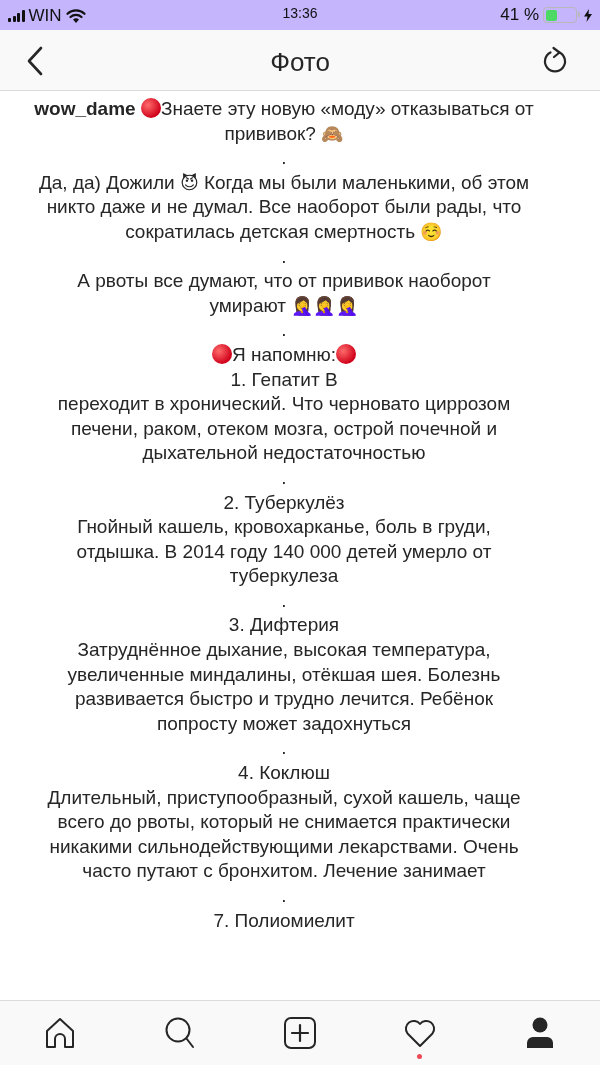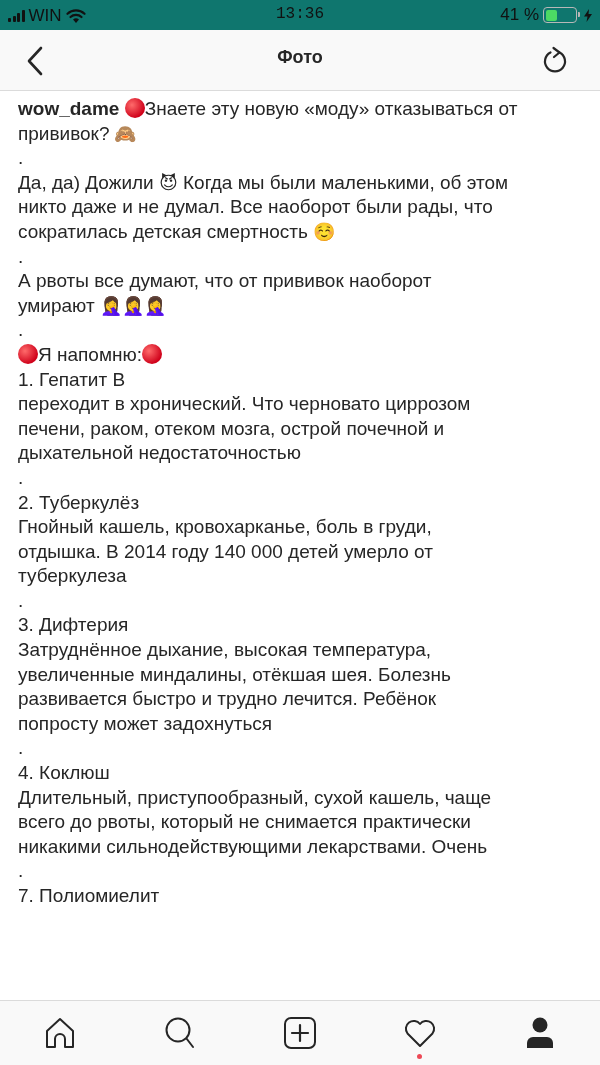--- a/index.html
+++ b/index.html
@@ -1,37 +1,37 @@
 <!DOCTYPE html>
 <html><head>
 <meta charset="utf-8">
 <style>
   * { box-sizing: border-box; margin: 0; padding: 0; }
   html, body { width: 600px; height: 1065px; overflow: hidden; background: #ffffff; }
   body { font-family: "Liberation Sans", "DejaVu Sans", sans-serif; color: #262626; position: relative; }
 
   
-  .status-bar { position: absolute; top: 0; left: 0; width: 600px; height: 30px; background: #0f766e; }
+  .status-bar { position: absolute; top: 0; left: 0; width: 600px; height: 30px; background: #c4b5fd; }
   .sb-left { position: absolute; left: 8px; top: 6px; display: flex; align-items: center; gap: 4px; font-size: 17px; color: #111; }
   .signal { display: flex; align-items: flex-end; gap: 1.5px; height: 12px; }
   .signal span { display: block; width: 3px; background: #111; border-radius: 1px; }
-  .sb-center { position: absolute; left: 0; right: 0; top: 5px; text-align: center; font-size: 16px; color: #111; font-family: Liberation Mono, monospace; }
+  .sb-center { position: absolute; left: 0; right: 0; top: 5px; text-align: center; font-size: 14px; color: #111; }
   .sb-right { position: absolute; right: 8px; top: 5px; display: flex; align-items: center; gap: 4px; font-size: 17px; color: #111; }
   .battery { width: 34px; height: 16px; border: 1.5px solid #b8b8b8; border-radius: 4px; position: relative; padding: 1.5px; }
   .battery .fill { height: 100%; background: #4cd964; border-radius: 2px; }
   .battery::after { content: ""; position: absolute; right: -4px; top: 4px; width: 2px; height: 5px; background: #b8b8b8; border-radius: 0 1px 1px 0; }
 
   
   .nav-bar { position: absolute; top: 30px; left: 0; width: 600px; height: 61px; background: #f9f9f9; border-bottom: 1px solid #dbdbdb; }
   .nav-back { position: absolute; left: 22px; top: 14px; width: 30px; height: 34px; cursor: pointer; }
-  .nav-title { position: absolute; left: 0; right: 0; top: 17px; text-align: center; font-size: 18px; font-weight: 700; color: #262626; pointer-events: none; }
+  .nav-title { position: absolute; left: 0; right: 0; top: 17px; text-align: center; font-size: 26px; font-weight: 400; color: #262626; pointer-events: none; }
   .nav-refresh { position: absolute; right: 30px; top: 16px; width: 30px; height: 30px; cursor: pointer; }
 
   
-  .caption { position: absolute; top: 97px; left: 18px; width: 560px; font-size: 19px; line-height: 24.6px; color: #262626; }
+  .caption { position: absolute; top: 97px; left: 4px; width: 560px; font-size: 19px; line-height: 24.6px; color: #262626; text-align: center; }
   .caption .line { white-space: nowrap; }
   .caption .dot { line-height: 24.6px; }
   .username { font-weight: 600; color: #262626; cursor: pointer; }
   .emoji { font-size: 18px; display: inline-block; }
   .red-dot { display: inline-block; width: 20px; height: 20px; border-radius: 50%; background: radial-gradient(circle at 35% 35%, #ff6b6b, #d0021b 70%); vertical-align: -3px; }
 
   
   .tab-bar { position: absolute; left: 0; top: 1000px; width: 600px; height: 65px; background: #f9f9f9; border-top: 1px solid #dbdbdb; display: flex; justify-content: space-around; align-items: flex-start; padding-top: 14px; }
   .tab { width: 60px; height: 40px; display: flex; justify-content: center; align-items: flex-start; position: relative; cursor: pointer; }
   .notif-dot { position: absolute; left: 27px; top: 39px; width: 5px; height: 5px; border-radius: 50%; background: #ed4956; }
@@ -106,20 +106,21 @@
     <div class="line"><span>3. Дифтерия</span></div>
     <div class="line"><span>Затруднённое дыхание, высокая температура,</span></div>
     <div class="line"><span>увеличенные миндалины, отёкшая шея. Болезнь</span></div>
     <div class="line"><span>развивается быстро и трудно лечится. Ребёнок</span></div>
     <div class="line"><span>попросту может задохнуться</span></div>
     <div class="line dot"><span>.</span></div>
     <div class="line"><span>4. Коклюш</span></div>
     <div class="line"><span>Длительный, приступообразный, сухой кашель, чаще</span></div>
     <div class="line"><span>всего до рвоты, который не снимается практически</span></div>
     <div class="line"><span>никакими сильнодействующими лекарствами. Очень</span></div>
+    <div class="line"><span>часто путают с бронхитом. Лечение занимает</span></div>
     <div class="line dot"><span>.</span></div>
     <div class="line"><span>7. Полиомиелит</span></div>
   </div>
 
 <div class="tab-bar">
   <div class="tab">
     <svg width="36" height="36" viewBox="0 0 36 36">
       <path d="M5 32 V16 L18 4 L31 16 V32 H23 V24 A5 5 0 0 0 13 24 V32 Z" stroke="#262626" stroke-width="2" fill="none" stroke-linejoin="round"></path>
     </svg>
   </div>

